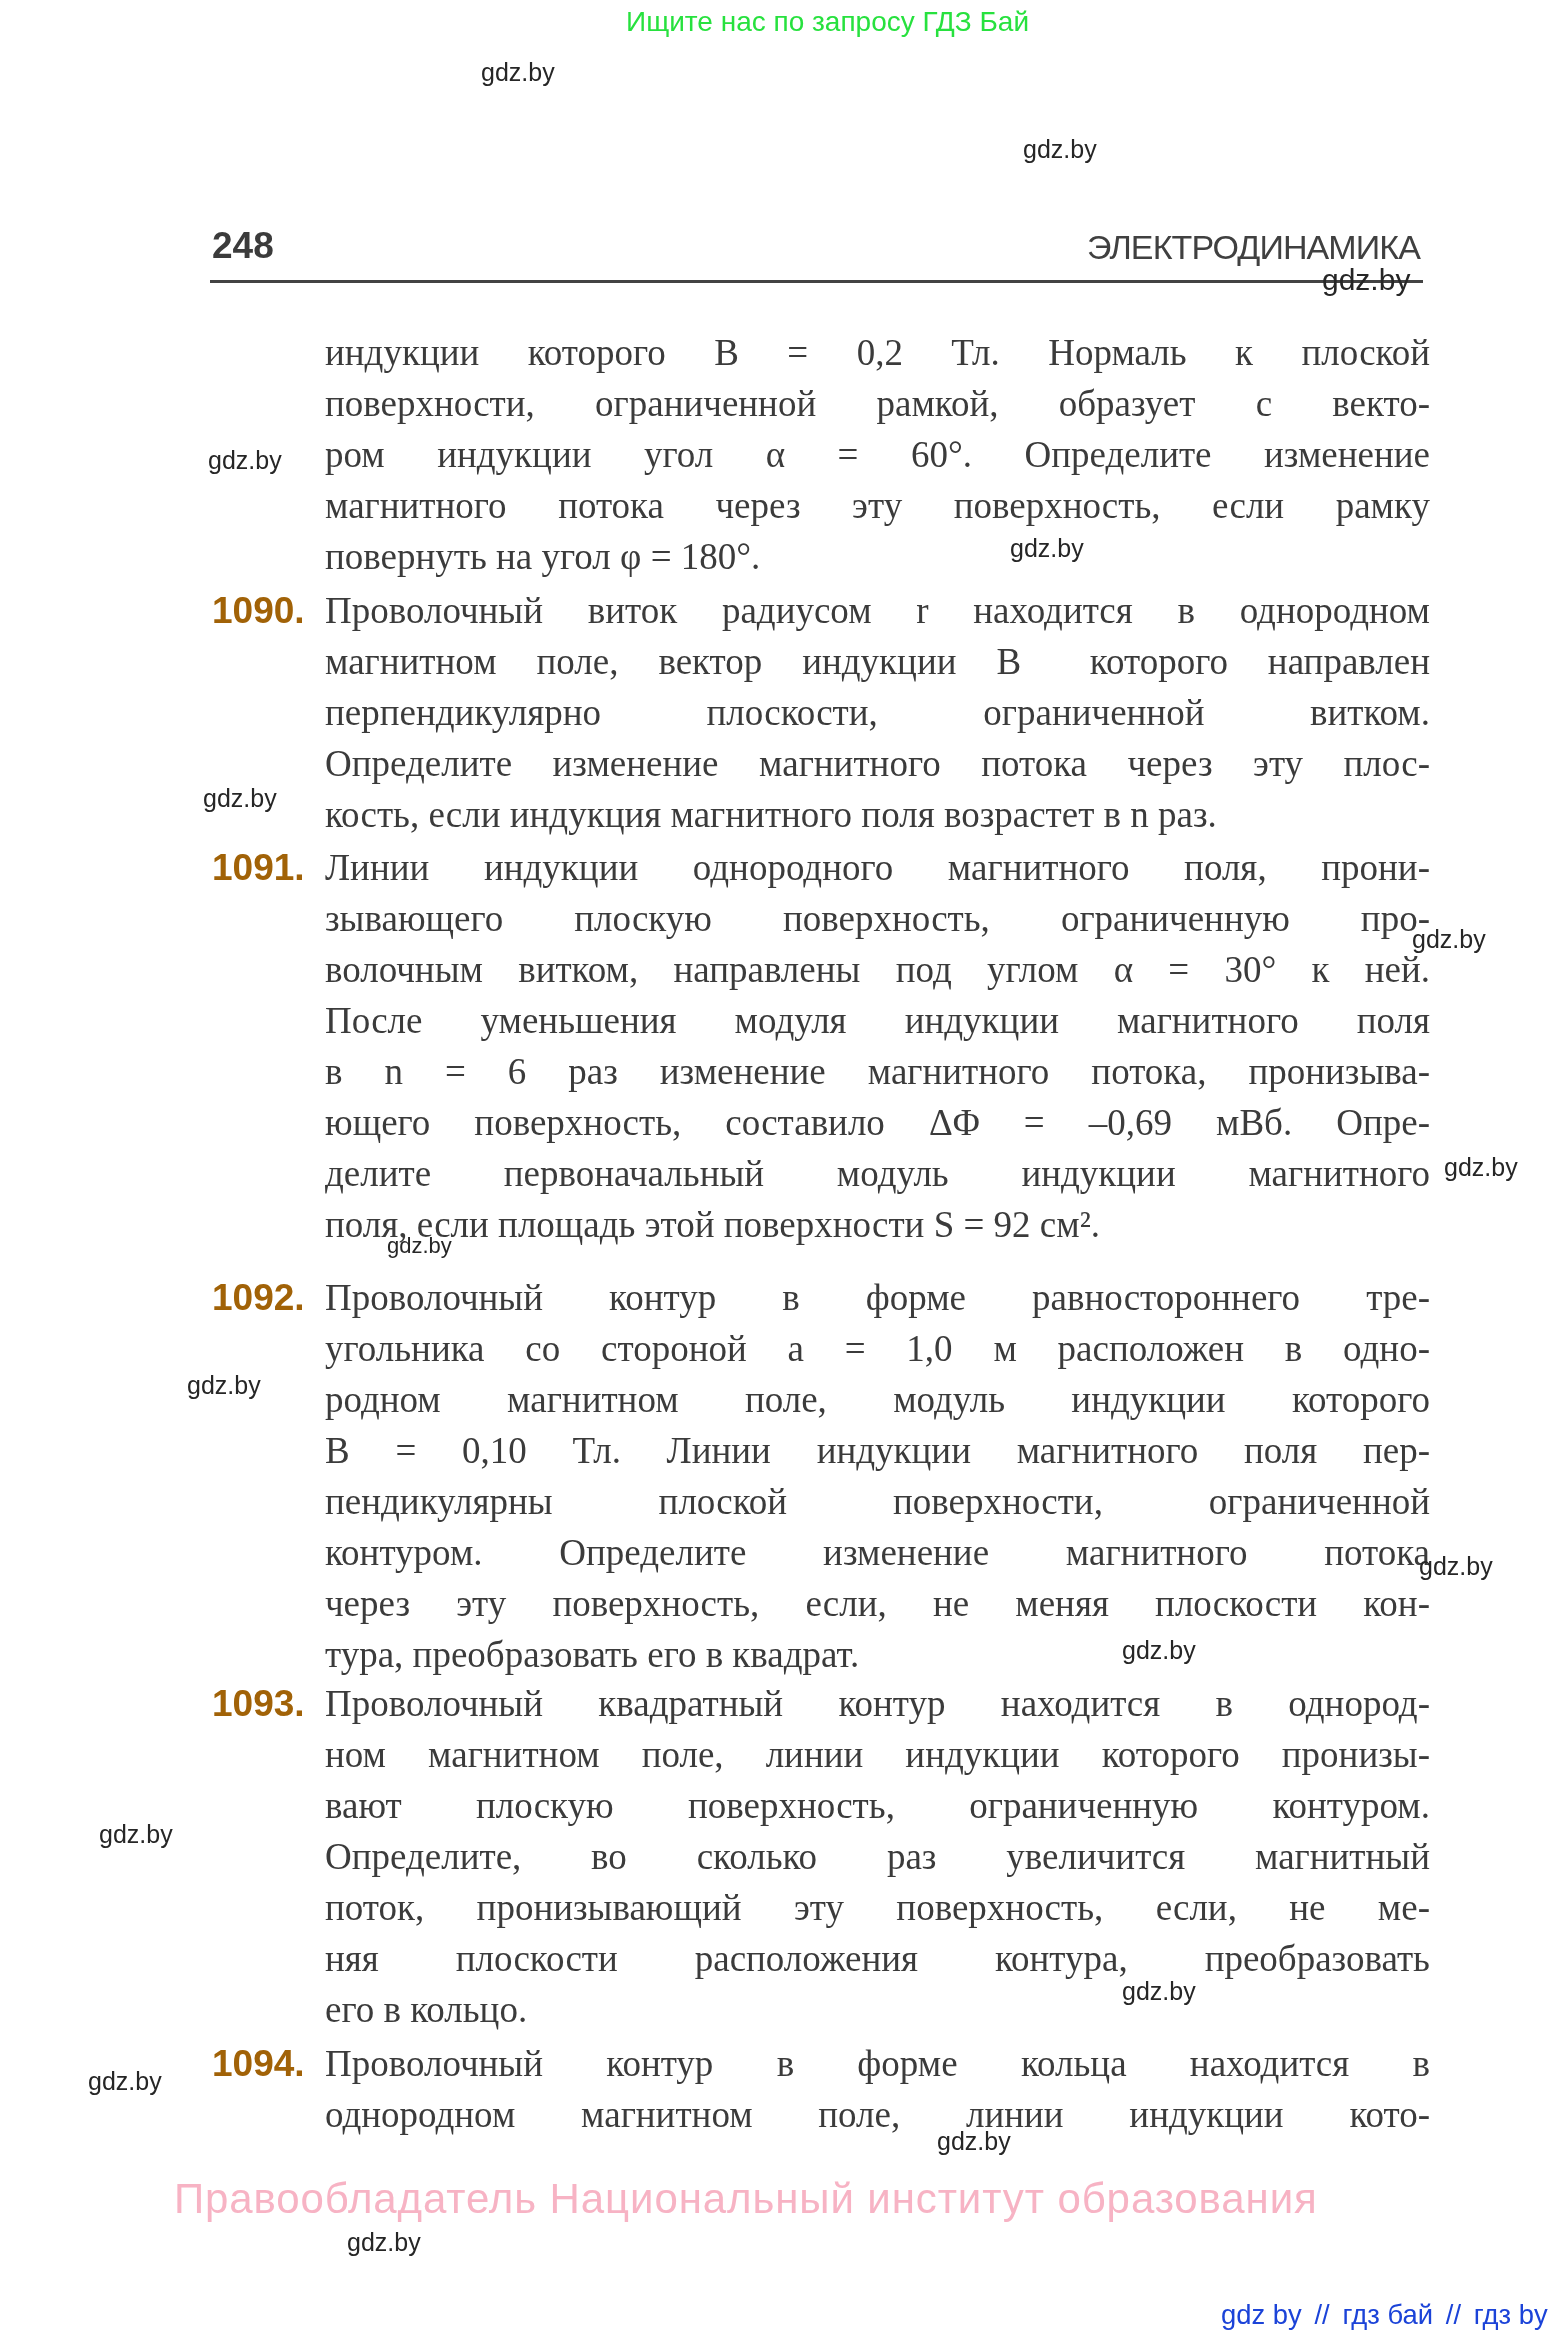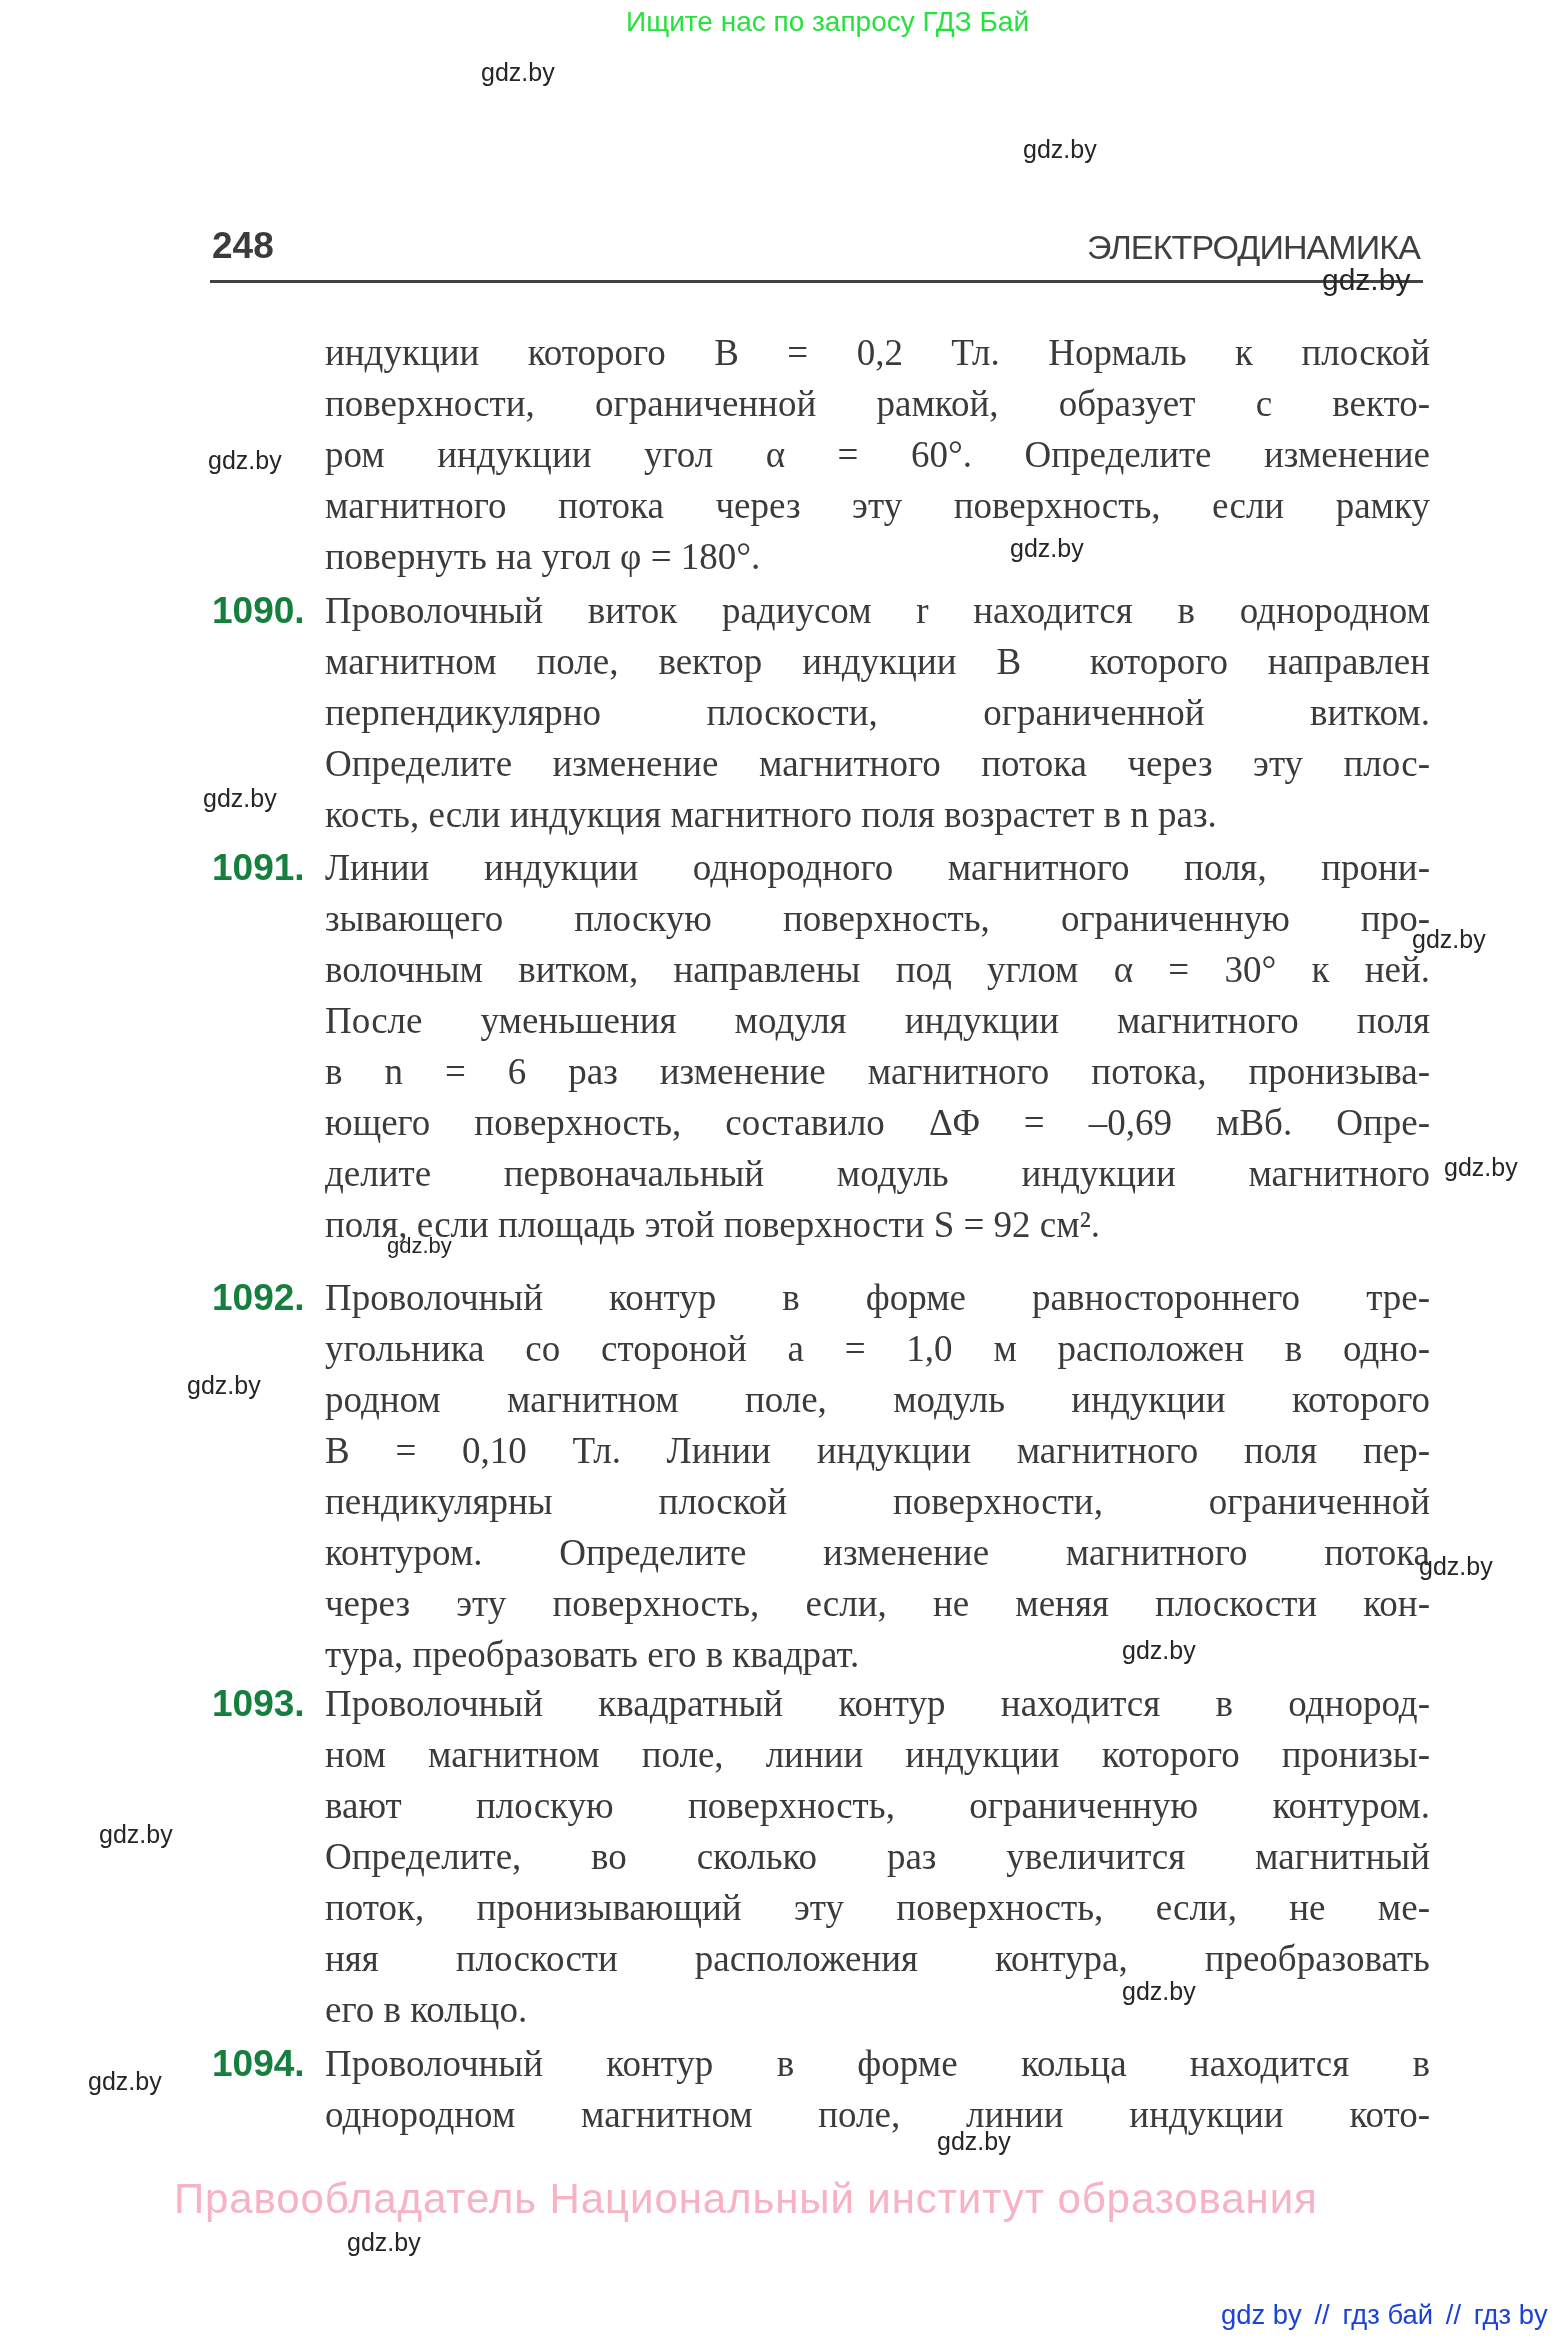--- a/index.html
+++ b/index.html
@@ -34,21 +34,21 @@
   }
   .rule {
     position:absolute; left:210px; top:280px; width:1213px; height:2.7px;
     background:#434343; z-index:1;
   }
   
   .problem { position:absolute; left:212px; width:1218px; }
   .problem .num {
     position:absolute; left:0; top:0; line-height:51px;
     font-family:"Liberation Sans", sans-serif; font-weight:bold;
-    font-size:37px; color:#15803d; white-space:nowrap;
+    font-size:37px; color:#a16207; white-space:nowrap;
   }
   .problem .line {
     margin-left:113px; height:51px; line-height:51px; font-size:37px;
     text-align:justify; text-align-last:justify; white-space:normal;
   }
   .problem .line.last { text-align-last:left; }
   
   .copyright {
     position:absolute; left:174px; top:2175px;
     font-family:"Liberation Sans", sans-serif; font-size:42px;

